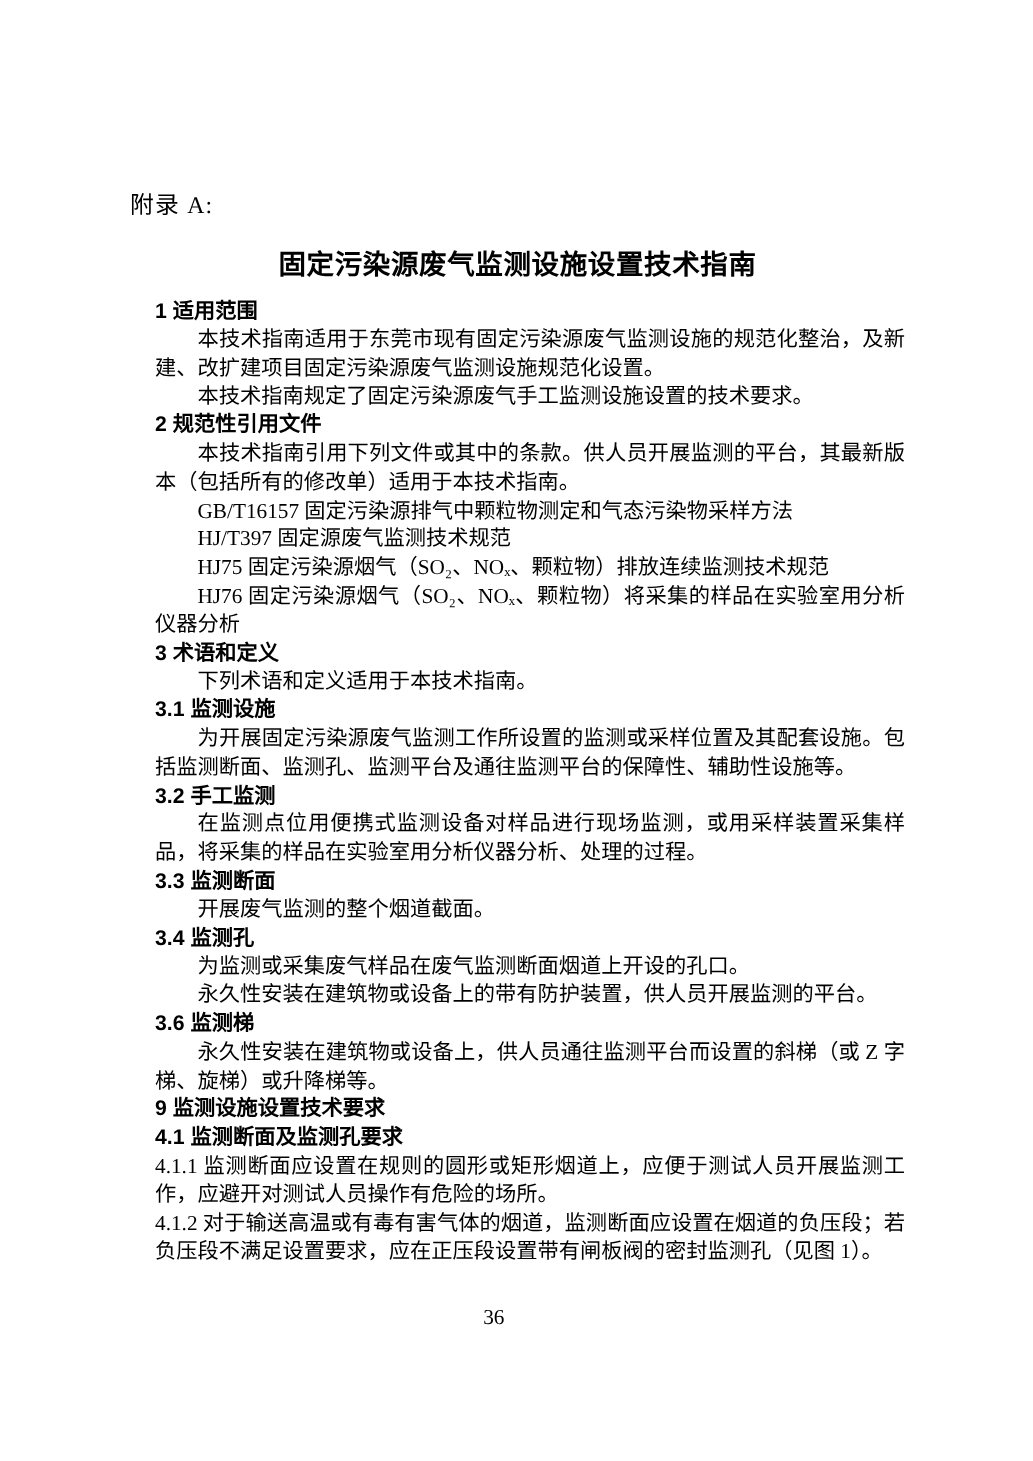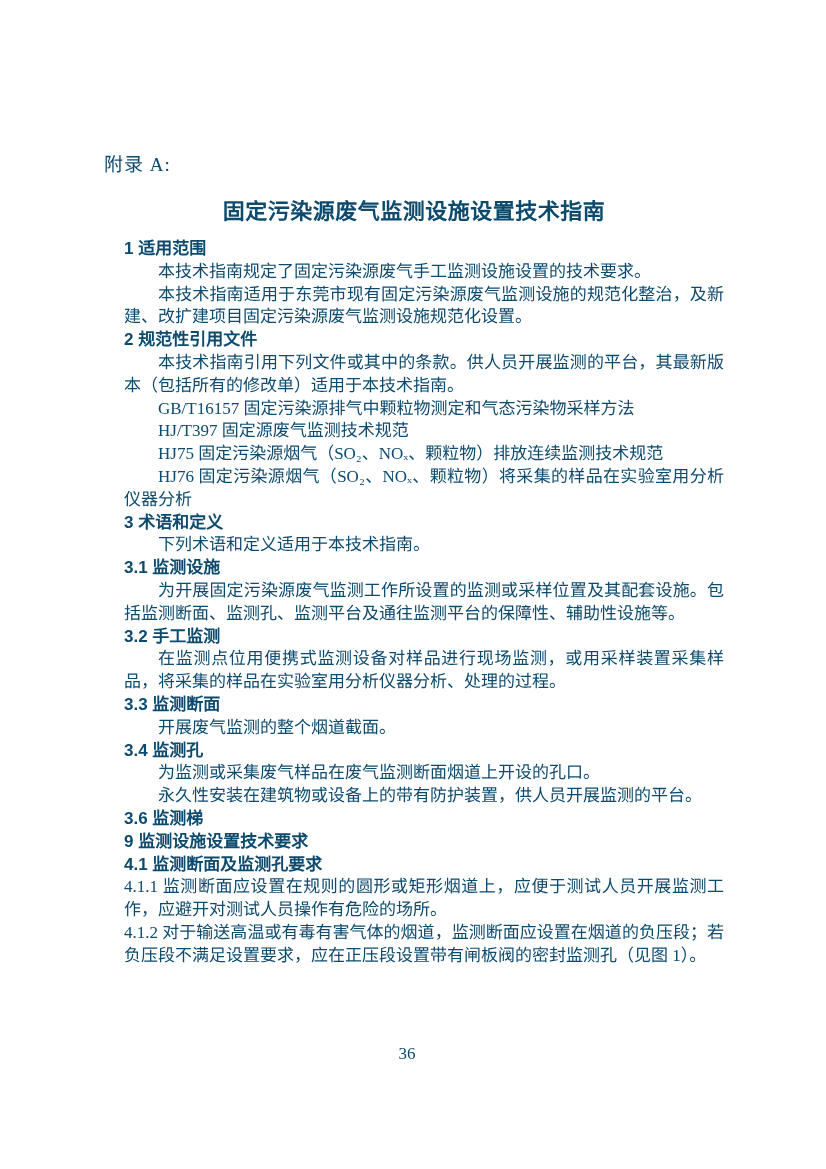--- a/index.html
+++ b/index.html
@@ -4,21 +4,21 @@
 <style>
   * { margin: 0; padding: 0; box-sizing: border-box; }
   html, body { background: #ffffff; }
   .page {
     position: relative;
     width: 826px;
     height: 1169px;
     background: #ffffff;
     overflow: hidden;
     font-family: "Liberation Serif", "DejaVu Serif", serif;
-    color: #0c4a6e;
+    color: #000000;
   }
   .content {
     position: absolute;
     left: 104px;
     top: 150px;
     width: 620px;
   }
   .appendix {
     font-size: 19px;
     line-height: 29px;
@@ -44,57 +44,58 @@
   .h {
     font-family: "Liberation Sans", "DejaVu Sans", sans-serif;
     font-weight: 700;
     text-align: left;
     text-indent: 0;
   }
   .p { text-indent: 2em; }
   .clause { text-indent: 0; font-family: Liberation Serif, serif; }
   .pagenum {
     position: absolute;
-    left: 12px;
+    left: 0;
     top: 1042px;
     width: 790px;
     text-align: center;
     font-size: 17px;
     line-height: 24px;
   }
 </style>
 </head>
 <body>
 
 <div class="page">
   <div class="content">
     <p class="appendix">附录 A:</p>
     <h1 class="doc-title">固定污染源废气监测设施设置技术指南</h1>
     <div class="body-text">
       <p class="h">1 适用范围</p>
+      <p class="p">本技术指南适用于东莞市现有固定污染源废气监测设施的规范化整治，及新建、改扩建项目固定污染源废气监测设施规范化设置。</p>
       <p class="p">本技术指南规定了固定污染源废气手工监测设施设置的技术要求。</p>
-      <p class="p">本技术指南适用于东莞市现有固定污染源废气监测设施的规范化整治，及新建、改扩建项目固定污染源废气监测设施规范化设置。</p>
       <p class="h">2 规范性引用文件</p>
       <p class="p">本技术指南引用下列文件或其中的条款。供人员开展监测的平台，其最新版本（包括所有的修改单）适用于本技术指南。</p>
       <p class="p">GB/T16157 固定污染源排气中颗粒物测定和气态污染物采样方法</p>
       <p class="p">HJ/T397 固定源废气监测技术规范</p>
       <p class="p">HJ75 固定污染源烟气（SO₂、NOₓ、颗粒物）排放连续监测技术规范</p>
       <p class="p">HJ76 固定污染源烟气（SO₂、NOₓ、颗粒物）将采集的样品在实验室用分析仪器分析</p>
       <p class="h">3 术语和定义</p>
       <p class="p">下列术语和定义适用于本技术指南。</p>
       <p class="h">3.1 监测设施</p>
       <p class="p">为开展固定污染源废气监测工作所设置的监测或采样位置及其配套设施。包括监测断面、监测孔、监测平台及通往监测平台的保障性、辅助性设施等。</p>
       <p class="h">3.2 手工监测</p>
       <p class="p">在监测点位用便携式监测设备对样品进行现场监测，或用采样装置采集样品，将采集的样品在实验室用分析仪器分析、处理的过程。</p>
       <p class="h">3.3 监测断面</p>
       <p class="p">开展废气监测的整个烟道截面。</p>
       <p class="h">3.4 监测孔</p>
       <p class="p">为监测或采集废气样品在废气监测断面烟道上开设的孔口。</p>
       <p class="p">永久性安装在建筑物或设备上的带有防护装置，供人员开展监测的平台。</p>
       <p class="h">3.6 监测梯</p>
+      <p class="p">永久性安装在建筑物或设备上，供人员通往监测平台而设置的斜梯（或 Z 字梯、旋梯）或升降梯等。</p>
       <p class="h">9 监测设施设置技术要求</p>
       <p class="h">4.1 监测断面及监测孔要求</p>
       <p class="clause">4.1.1 监测断面应设置在规则的圆形或矩形烟道上，应便于测试人员开展监测工作，应避开对测试人员操作有危险的场所。</p>
       <p class="clause">4.1.2 对于输送高温或有毒有害气体的烟道，监测断面应设置在烟道的负压段；若负压段不满足设置要求，应在正压段设置带有闸板阀的密封监测孔（见图 1）。</p>
     </div>
   </div>
   <div class="pagenum">36</div>
 </div>
 
 </body></html>

